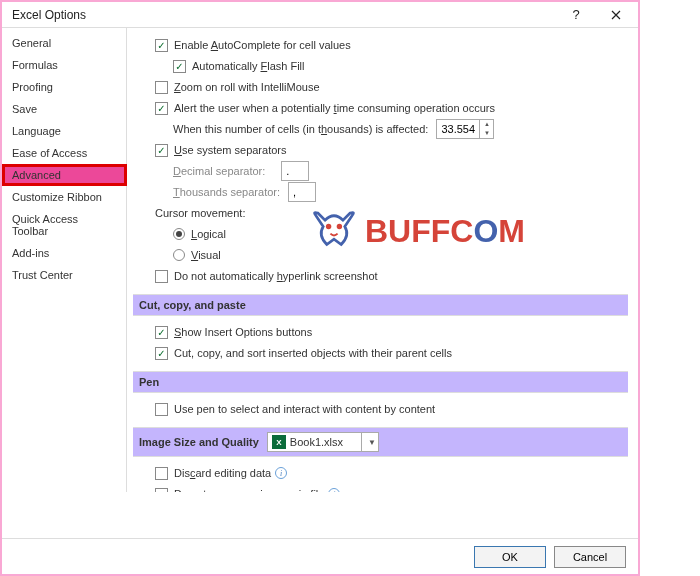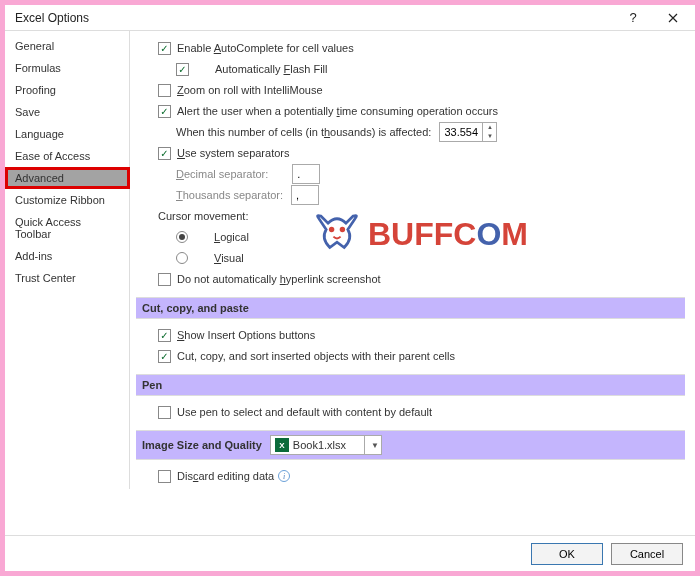--- a/index.html
+++ b/index.html
@@ -1,36 +1,36 @@
 <!DOCTYPE html>
 <html><head>
 <meta charset="utf-8">
 <style>
 * { box-sizing: border-box; margin: 0; padding: 0; }
 body { font-family: "Segoe UI", Tahoma, sans-serif; font-size: 11px; color: #333; background: #fff; width: 700px; height: 576px; overflow: hidden; }
-.dialog { width: 700px; height: 576px; border: 5px solid #f9a8d4; display: flex; flex-direction: column; background: #fff; }
+.dialog { width: 640px; height: 576px; border: 2px solid #f9a8d4; display: flex; flex-direction: column; background: #fff; }
 .titlebar { height: 26px; background: #fff; border-bottom: 1px solid #ddd; display: flex; align-items: center; padding: 0 2px 0 10px; }
 .titlebar-title { font-size: 12px; color: #222; flex: 1; }
 .titlebar-btn { width: 40px; height: 26px; display: flex; align-items: center; justify-content: center; color: #222; font-size: 13px; }
 .body { flex: 1; display: flex; overflow: hidden; }
 .sidebar { width: 125px; border-right: 1px solid #ddd; background: #fff; display: flex; flex-direction: column; padding-top: 4px; }
 .sidebar-item { padding: 5px 10px; font-size: 11px; color: #333; cursor: pointer; }
-.sidebar-item.selected { background: #a3a3a3; }
+.sidebar-item.selected { background: #ec4899; }
 .advanced-hi { border: 3px solid #d00; width: 125px; margin-left: 0; padding: 2px 7px; }
 .content { flex: 1; overflow-y: scroll; padding: 6px 10px 6px 10px; position: relative; }
 .watermark { position: absolute; top: 180px; left: 180px; font-size: 32px; font-weight: 900; color: #d33a2f; font-family: Arial Black, sans-serif; display: flex; align-items: center; opacity: 0.95; pointer-events: none; z-index: 5; letter-spacing: 0; }
 .watermark svg { width: 54px; height: 46px; margin-right: 4px; }
 .watermark .dot { color: #3a5aa8; }
 .row { display: flex; align-items: center; min-height: 20px; margin: 1px 0; }
 .ck { width: 13px; height: 13px; border: 1px solid #888; margin-right: 6px; display: inline-flex; align-items: center; justify-content: center; font-size: 10px; color: #0a6b2c; background: #fff; flex-shrink: 0; }
 .ck.checked::after { content: "✓"; }
 .radio { width: 12px; height: 12px; border: 1px solid #888; border-radius: 50%; margin-right: 6px; display: inline-flex; align-items: center; justify-content: center; flex-shrink: 0; }
 .radio.checked::after { content: ""; width: 6px; height: 6px; background: #444; border-radius: 50%; }
 .ind1 { padding-left: 18px; }
-.ind2 { padding-left: 36px; gap: 20px; }
+.ind2 { padding-left: 36px; }
 .u { text-decoration: underline; }
 .inp { border: 1px solid #aaa; height: 20px; padding: 0 4px; font-size: 11px; background: #fff; }
 .spinner { display: inline-flex; align-items: center; border: 1px solid #aaa; height: 20px; }
 .spinner input { border: none; width: 42px; height: 18px; padding: 0 4px; font-size: 11px; outline: none; }
 .spinner .sp { width: 14px; display: flex; flex-direction: column; border-left: 1px solid #aaa; }
 .spinner .sp div { height: 9px; font-size: 6px; text-align: center; line-height: 9px; color: #555; }
 .section-head { background: #c4b5fd; border-top: 1px solid #ddd; border-bottom: 1px solid #ddd; padding: 4px 6px; font-weight: 600; color: #333; margin: 8px 0 6px -4px; }
 .section-head.combo { display: flex; align-items: center; gap: 8px; }
 .combo-box { background: #fff; border: 1px solid #aaa; height: 20px; display: inline-flex; align-items: center; padding: 0 2px 0 4px; font-weight: 400; }
 .combo-box .xicon { width: 14px; height: 14px; background: #0b6b3a; color: #fff; font-size: 8px; display: flex; align-items: center; justify-content: center; margin-right: 4px; font-weight: bold; }
@@ -113,21 +113,21 @@
           <span class="sp">
               <div>▲</div>
               <div>▼</div>
             </span>
         </span>
       </div>
       <div class="row ind1">
         <span class="ck checked"></span>
         <span><span class="u">U</span><span>se system separators</span></span>
       </div>
-      <div class="row ind2 disabled" style="gap:24px;">
+      <div class="row ind2 disabled" style="gap:16px;">
         <span><span class="u">D</span><span>ecimal separator:</span></span>
         <input class="inp" style="width: 28px;" value=".">
       </div>
       <div class="row ind2 disabled" style="gap:8px;">
         <span><span class="u">T</span><span>housands separator:</span></span>
         <input class="inp" style="width: 28px;" value=",">
       </div>
       <div class="row ind1">Cursor movement:</div>
       <div class="row ind2">
         <span class="radio checked"></span>
@@ -150,21 +150,21 @@
       </div>
       <div class="row ind1">
         <span class="ck checked"></span>
         <span>Cut, copy, and sort inserted objects with their parent cells</span>
       </div>
 
       <div class="section-head">Pen</div>
 
       <div class="row ind1">
         <span class="ck"></span>
-        <span>Use pen to select and default with content by default</span>
+        <span>Use pen to select and interact with content by content</span>
       </div>
 
       <div class="section-head combo">
         <span>Image Size and Quality</span>
         <span class="combo-box">
           <span class="xicon">X</span>
           <span>Book1.xlsx</span>
           <span class="arr">▼</span>
         </span>
       </div>

